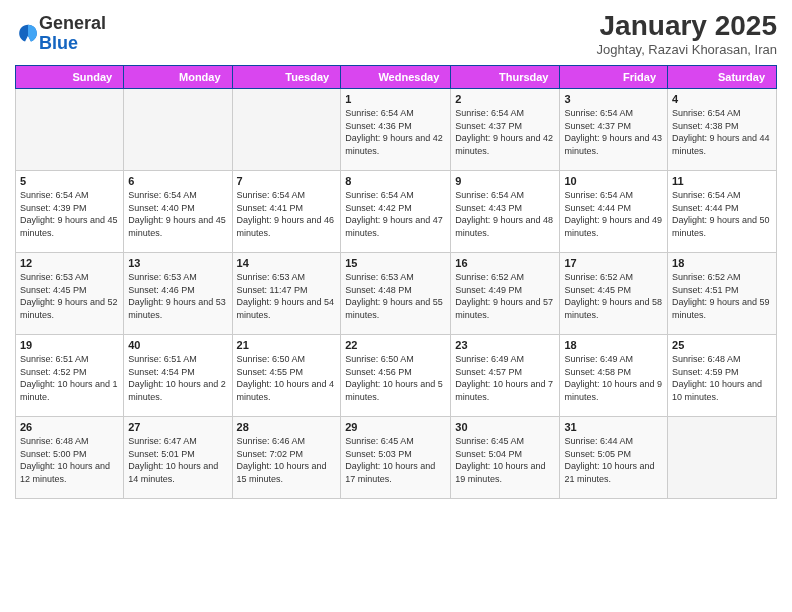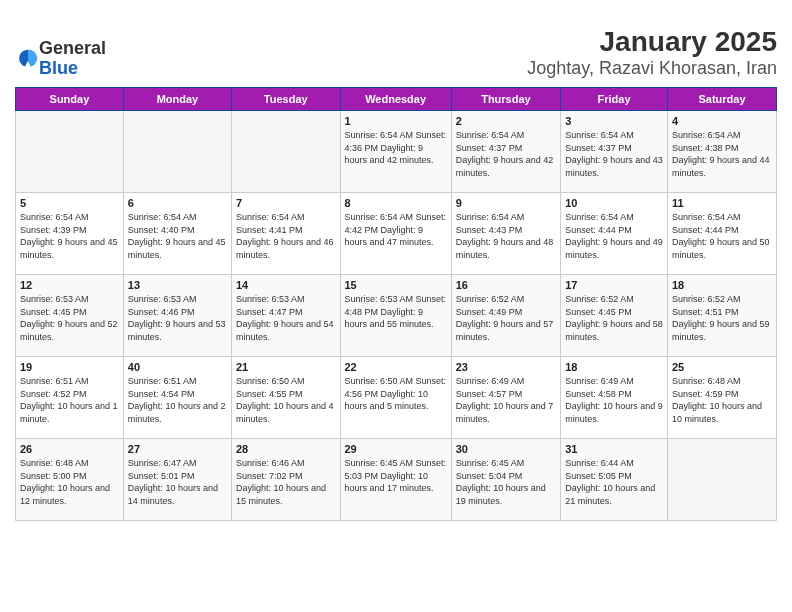--- a/index.html
+++ b/index.html
@@ -11,62 +11,61 @@
       overflow: hidden;
     }
     .page {
       width: 792px;
       height: 612px;
       padding: 10px 15px;
     }
     .header {
       display: flex;
       justify-content: space-between;
-      align-items: flex-end;
+      align-items: center;
       margin-bottom: 8px;
     }
     .logo {
       display: flex;
       align-items: center;
     }
     .logo-text {
       font-size: 18px;
       font-weight: bold;
       line-height: 1.1;
     }
     .logo-general { color: #333; }
     .logo-blue { color: #1565c0; }
     .logo-icon {
       width: 22px;
       height: 22px;
       margin-left: 2px;
     }
     .title-block {
       text-align: right;
-      margin-top: 16px;
     }
     .cal-title {
       font-size: 28px;
       font-weight: bold;
       color: #333;
     }
     .cal-subtitle {
-      font-size: 18px;
+      font-size: 13px;
       color: #555;
     }
     .calendar {
       width: 100%;
       border-collapse: collapse;
       font-size: 9.5px;
     }
     .calendar th {
-      background: #a21caf;
+      background: #d946ef;
       color: #fff;
-      padding: 5px 20px;
-      text-align: center;
+      padding: 5px 11px;
+      text-align: right;
       font-size: 11px;
       font-weight: 600;
       border: 1px solid #0d47a1;
     }
     .calendar td {
       border: 1px solid #ccc;
       vertical-align: top;
       padding: 4px 4px;
       width: 113px;
       height: 82px;
@@ -214,21 +213,21 @@
           </td>
           <td>
             <span class="day-num">13</span>
             <div class="day-info">Sunrise: 6:53 AM
 Sunset: 4:46 PM
 Daylight: 9 hours and 53 minutes.</div>
           </td>
           <td>
             <span class="day-num">14</span>
             <div class="day-info">Sunrise: 6:53 AM
-Sunset: 4:47 PM
+Sunset: 11:47 PM
 Daylight: 9 hours and 54 minutes.</div>
           </td>
           <td>
             <span class="day-num">15</span>
             <div class="day-info">Sunrise: 6:53 AM
 Sunset: 4:48 PM
 Daylight: 9 hours and 55 minutes.</div>
           </td>
           <td>
             <span class="day-num">16</span>

